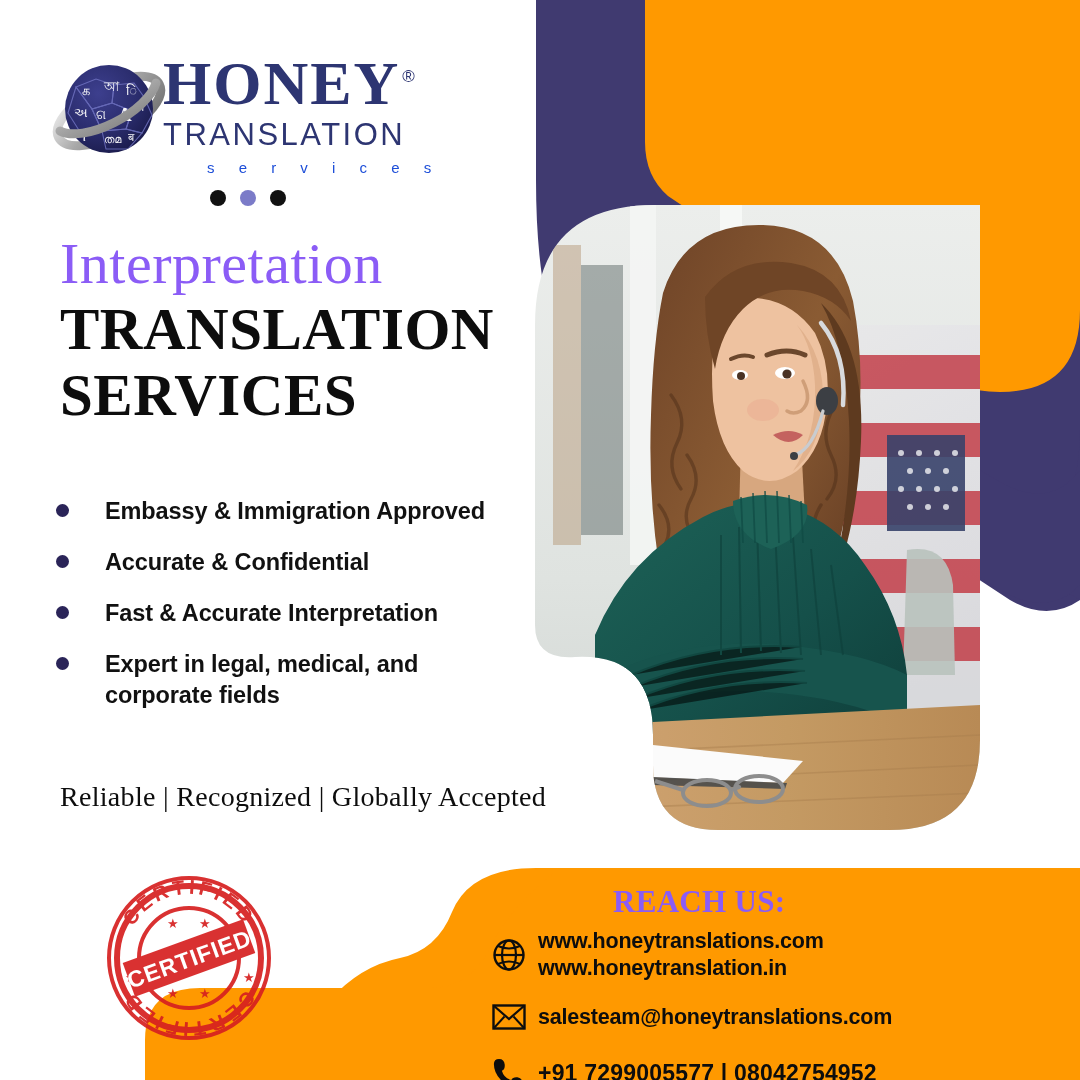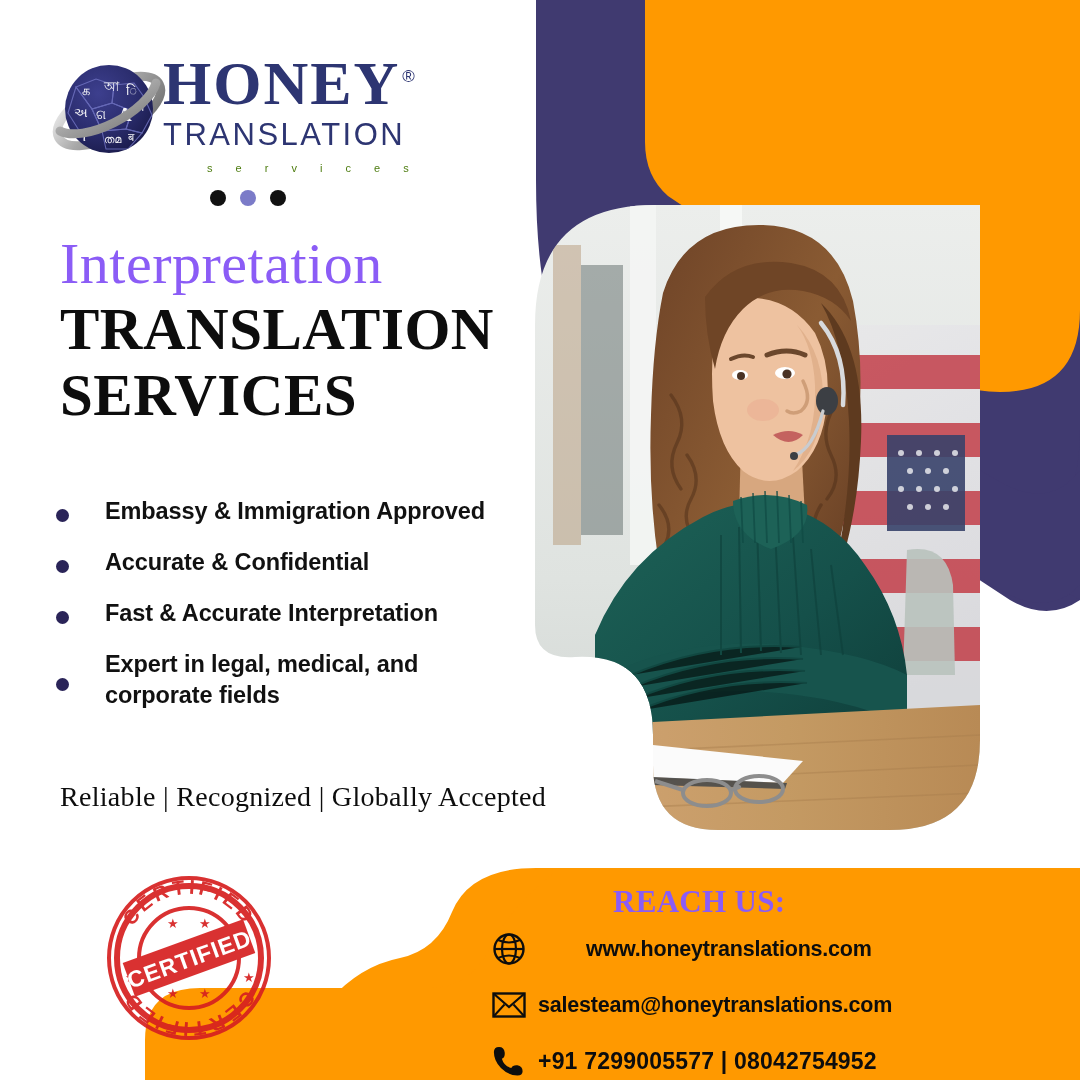--- a/index.html
+++ b/index.html
@@ -34,22 +34,22 @@
     font-family:"Liberation Sans", sans-serif;
     color:#2d3572;margin-left:2px;
   }
   .logo-translation{
     font-family:"Liberation Sans", sans-serif;
     font-size:31px;line-height:36px;font-weight:400;
     color:#2d3572;letter-spacing:2.5px;margin-top:2px;
   }
   .logo-services{
     font-family:"Liberation Sans", sans-serif;
-    font-size:11px;line-height:24px;font-weight:400;
-    color:#4d7c0f;letter-spacing:10px;margin-top:3px;padding-left:44px;
+    font-size:15px;line-height:24px;font-weight:400;
+    color:#1d4ed8;letter-spacing:10px;margin-top:3px;padding-left:44px;
   }
   .dots{position:absolute;left:158px;top:145px;display:flex;gap:14px;align-items:center;}
   .dot{width:16px;height:16px;border-radius:50%;}
   .dot.d1{background:#111111;}
   .dot.d2{background:#7b7bc8;}
   .dot.d3{background:#111111;}
 
   
   .headline{position:absolute;left:60px;top:232px;width:470px;}
   .h-script{
@@ -58,21 +58,21 @@
     color:#8b5cf6;letter-spacing:0.5px;
   }
   .h-bold{
     font-family:"Liberation Serif", serif;
     font-weight:700;font-size:59px;line-height:66px;
     color:#0d0d0d;letter-spacing:0.5px;
   }
 
   
   .bullets{position:absolute;left:56px;top:496px;width:470px;}
-  .b-row{display:flex;align-items:center;margin-bottom:20px;}
+  .b-row{display:flex;align-items:flex-start;margin-bottom:20px;}
   .b-dot{
     width:13px;height:13px;border-radius:50%;
     background:#2a2458;flex:0 0 13px;margin-top:8px;margin-right:36px;
   }
   .b-text{
     font-family:"Liberation Sans", sans-serif;
     font-weight:700;font-size:23.5px;line-height:31px;
     color:#111111;letter-spacing:-0.1px;
   }
 
@@ -102,21 +102,21 @@
     color:#8b5cf6;letter-spacing:0.3px;
   }
   .contact-list{position:absolute;left:492px;top:928px;width:560px;}
   .c-row{display:flex;align-items:center;margin-bottom:14px;}
   .c-icon{flex:0 0 46px;height:42px;display:flex;align-items:center;justify-content:flex-start;}
   .c-text{
     font-family:"Liberation Sans", sans-serif;
     font-weight:700;font-size:21.5px;line-height:27px;
     color:#0d0d0d;letter-spacing:-0.2px;
   }
-  .c-text .l2{display:block;margin-left:48px;}
+  .c-text .l2{display:block;}
   .c-row.phone .c-text{font-size:23px;letter-spacing:0.2px;}
   .c-row.phone{margin-top:2px;}
 </style>
 </head>
 <body>
 
 <div id="poster">
 
   <svg class="shape-layer" viewBox="0 0 1080 1080" width="1080" height="1080" aria-hidden="true">
 
@@ -472,20 +472,21 @@
         <svg viewBox="0 0 34 34" width="34" height="34" aria-hidden="true">
           <circle cx="17" cy="17" r="14.5" fill="none" stroke="#0d0d0d" stroke-width="2.4"></circle>
           <ellipse cx="17" cy="17" rx="7" ry="14.5" fill="none" stroke="#0d0d0d" stroke-width="2.2"></ellipse>
           <line x1="2.5" y1="17" x2="31.5" y2="17" stroke="#0d0d0d" stroke-width="2.2"></line>
           <path d="M6,8 q11,5 22,0" fill="none" stroke="#0d0d0d" stroke-width="2"></path>
           <path d="M6,26 q11,-5 22,0" fill="none" stroke="#0d0d0d" stroke-width="2"></path>
         </svg>
       </span>
       <span class="c-text">
         <span class="l2">www.honeytranslations.com</span>
+        <span class="l2">www.honeytranslation.in</span>
       </span>
     </div>
 
     <div class="c-row">
       <span class="c-icon">
         <svg viewBox="0 0 34 26" width="34" height="26" aria-hidden="true">
           <rect x="1.5" y="1.5" width="31" height="23" fill="none" stroke="#0d0d0d" stroke-width="2.4"></rect>
           <path d="M1.5,1.5 L17,15 L32.5,1.5" fill="none" stroke="#0d0d0d" stroke-width="2.2"></path>
           <path d="M1.5,24.5 L12.5,12.5" fill="none" stroke="#0d0d0d" stroke-width="2"></path>
           <path d="M32.5,24.5 L21.5,12.5" fill="none" stroke="#0d0d0d" stroke-width="2"></path>

